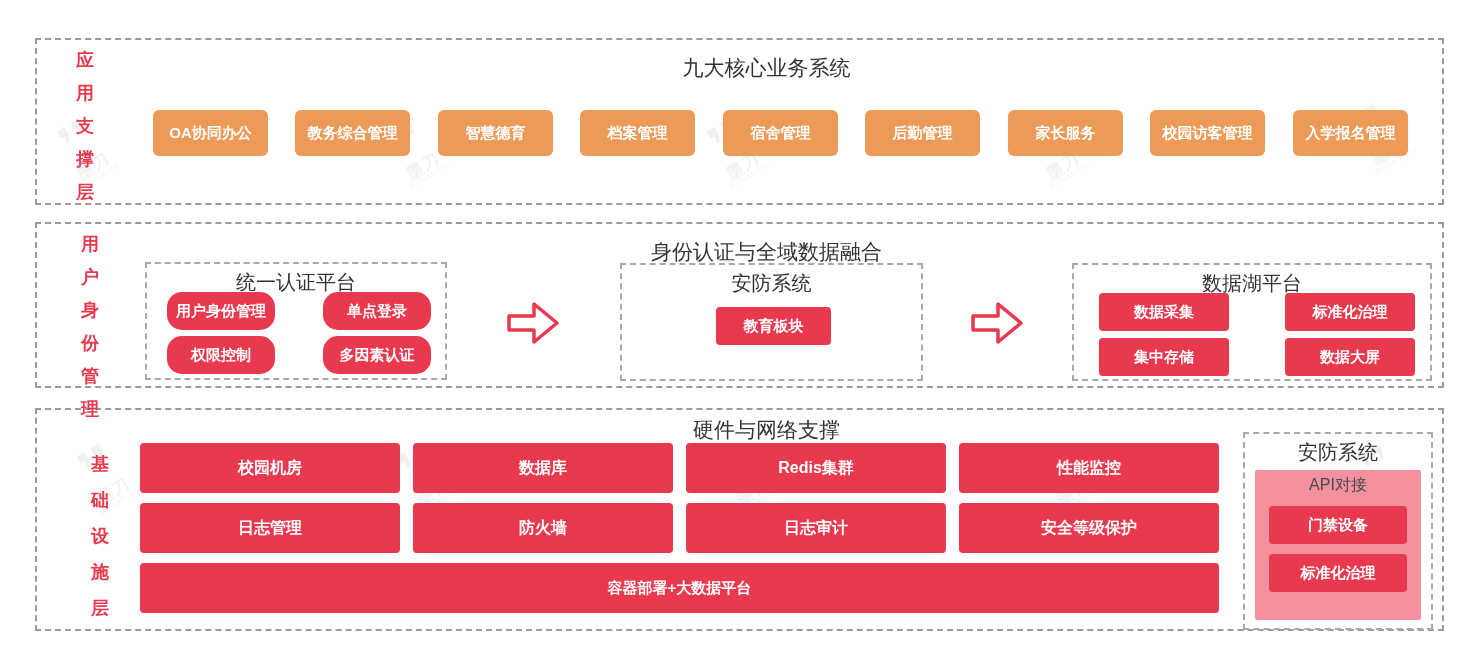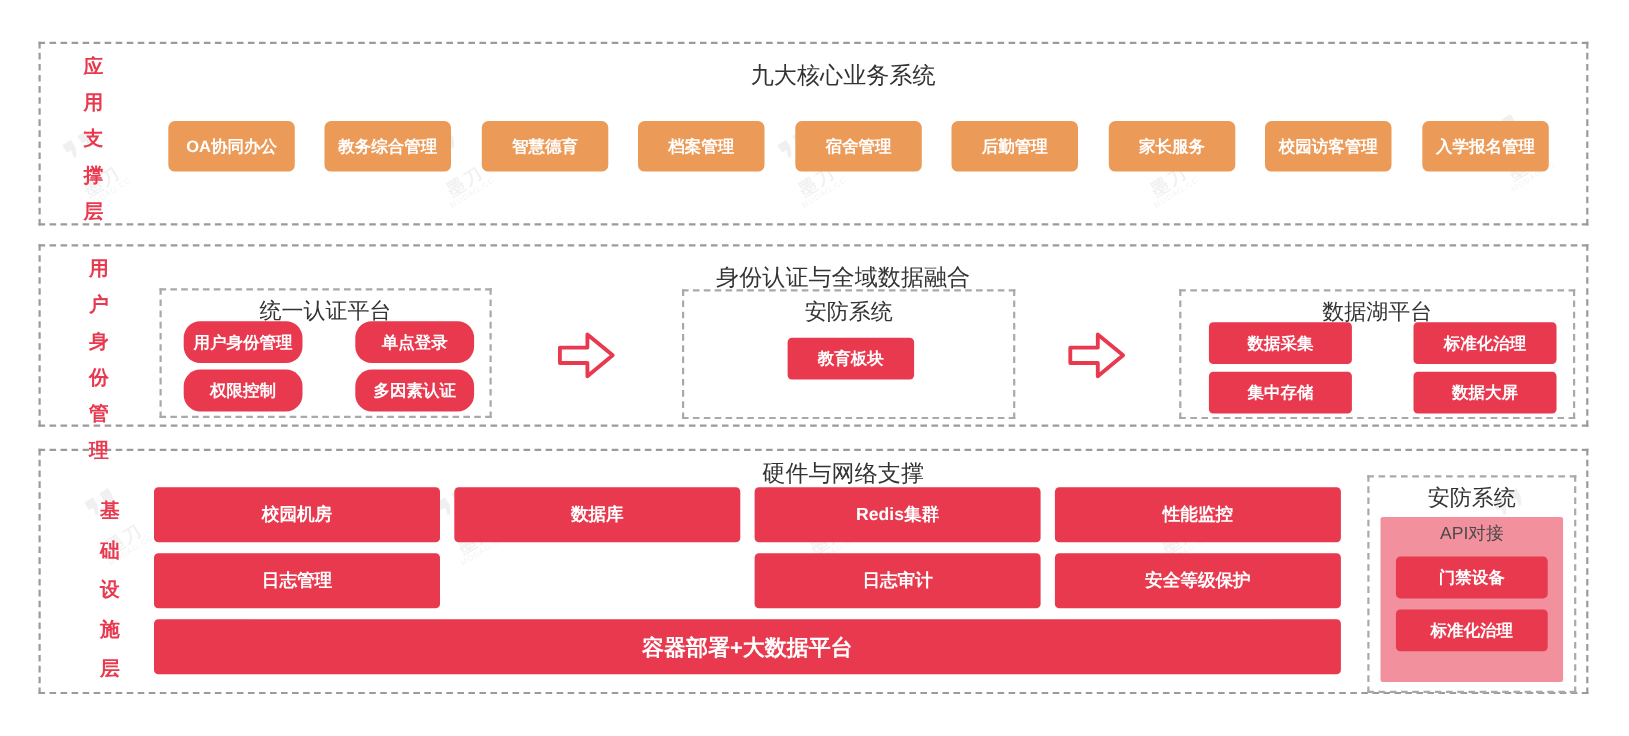--- a/index.html
+++ b/index.html
@@ -44,21 +44,21 @@
   .sub-btn{width:108px;height:38px;border-radius:15px;}
   .lake-btn{width:130px;height:38px;}
 
   .arrow{position:absolute;width:54px;height:46px;z-index:3;}
   .arrow-1{left:506px;top:300px;}
   .arrow-2{left:970px;top:300px;}
 
   .btn-infra{width:260px;height:50px;font-size:16px;}
   .r1{top:443px}.r2{top:503px}
   .c1{left:140px}.c2{left:413px}.c3{left:686px}.c4{left:959px}
-  .btn-wide{left:140px;top:563px;width:1079px;height:50px;font-size:20px;}
+  .btn-wide{left:140px;top:563px;width:1079px;height:50px;font-size:15px;}
 
   .sec-box{left:1243px;top:432px;width:190px;height:198px;z-index:3;}
   .sec-pink{position:absolute;left:10px;top:36px;width:166px;height:150px;
             background:var(--pink,#F2919D);border-radius:2px;}
   .api-title{position:absolute;top:5px;left:0;width:100%;text-align:center;
              font-size:16px;color:#4a4a4a;}
   .sec-btn{width:138px;height:38px;left:14px;font-size:15px;}
   .s1{top:36px}.s2{top:84px}
 
   .wm{position:absolute;transform:rotate(-32deg);opacity:0.055;color:#000;
@@ -173,20 +173,21 @@
   <div class="layer layer-3"></div>
   <div class="vlabel vlabel-3">基础设施层</div>
   <div class="layer-title title-3">硬件与网络支撑</div>
 
   <div class="btn btn-red btn-infra r1 c1">校园机房</div>
   <div class="btn btn-red btn-infra r1 c2">数据库</div>
   <div class="btn btn-red btn-infra r1 c3">Redis集群</div>
   <div class="btn btn-red btn-infra r1 c4">性能监控</div>
 
   <div class="btn btn-red btn-infra r2 c1">日志管理</div>
+  <div class="btn btn-red btn-infra r2 c2">防火墙</div>
   <div class="btn btn-red btn-infra r2 c4">安全等级保护</div>
   <div class="btn btn-red btn-infra r2 c3">日志审计</div>
 
   <div class="btn btn-red btn-wide">容器部署+大数据平台</div>
 
   <div class="subbox sec-box">
     <div class="subbox-title">安防系统</div>
     <div class="sec-pink">
       <div class="api-title">API对接</div>
       <div class="btn btn-red sec-btn s1">门禁设备</div>

